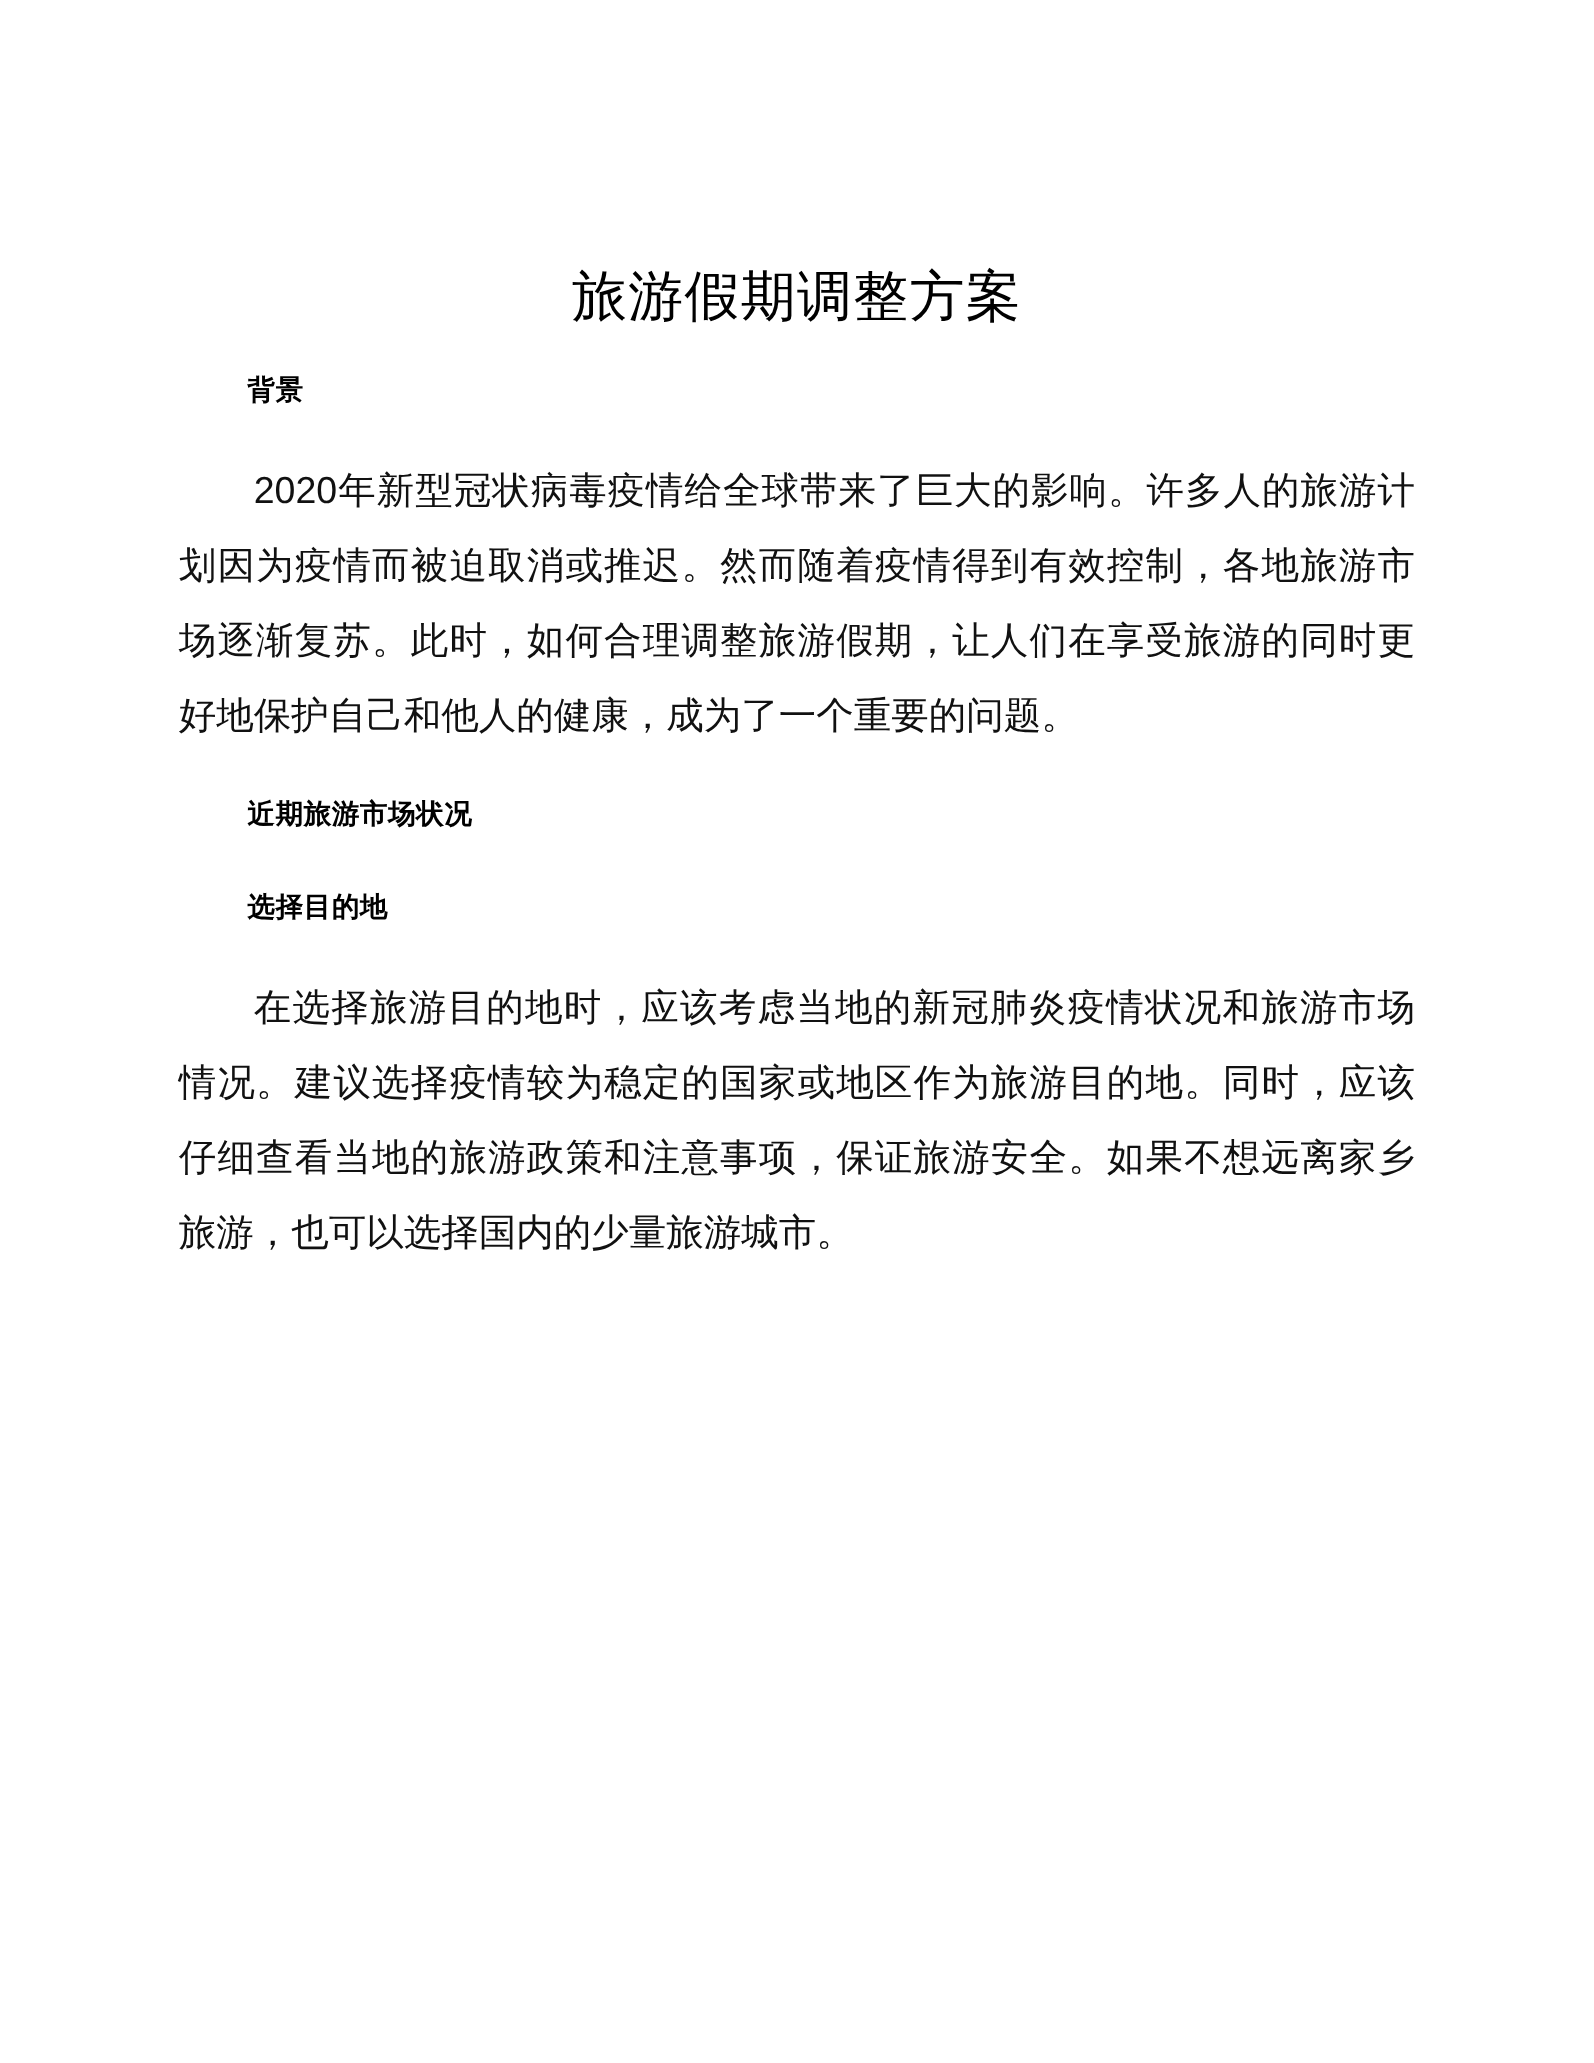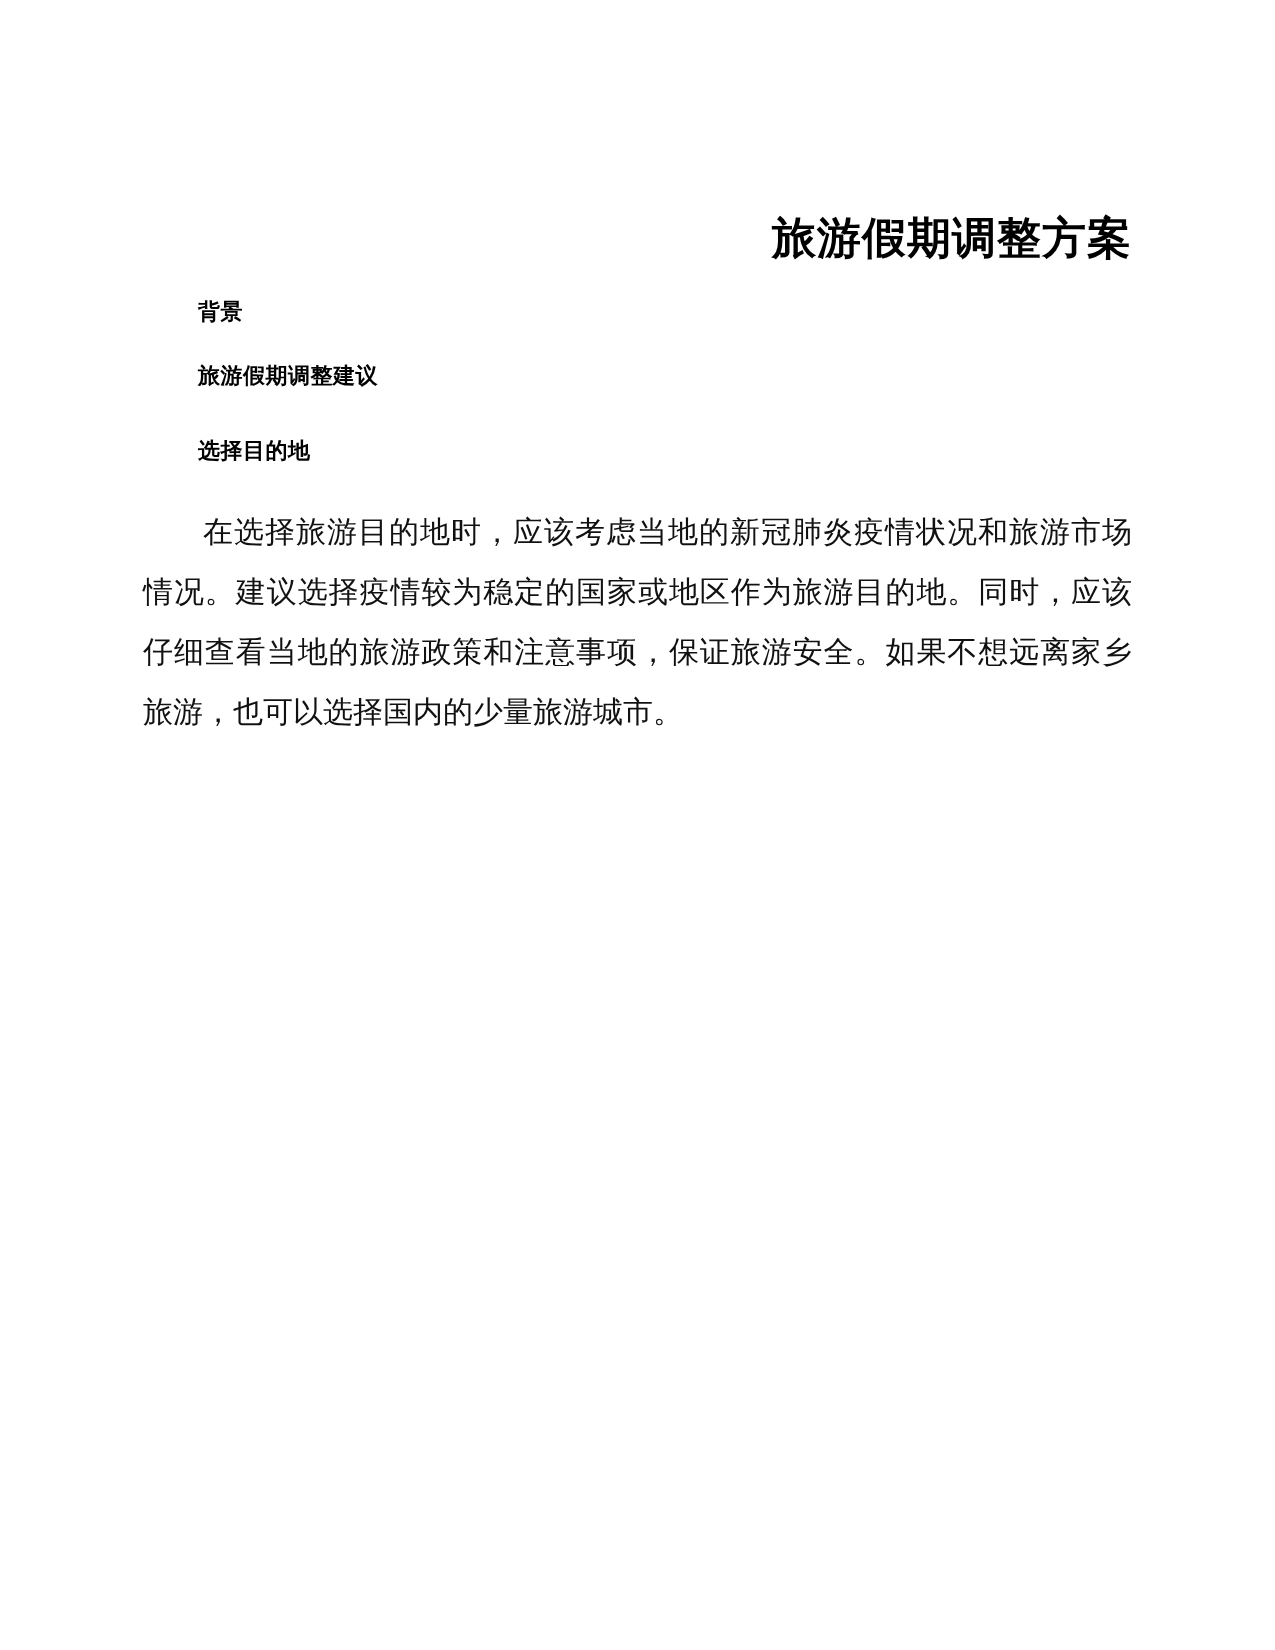--- a/index.html
+++ b/index.html
@@ -16,22 +16,22 @@
     box-sizing: border-box;
     padding: 212px 143px 0 143px;
     font-family: "Liberation Sans", "DejaVu Sans", sans-serif;
     color: #000000;
     overflow: hidden;
   }
   .doc-title {
     margin: 0;
     font-size: 44px;
     line-height: 52px;
-    font-weight: 700;
-    text-align: right;
+    font-weight: 400;
+    text-align: center;
     letter-spacing: 1px;
   }
   .sec-heading {
     margin: 31px 0 0 0;
     font-size: 22px;
     line-height: 33px;
     font-weight: 700;
     text-indent: 55px;
     letter-spacing: 0.5px;
   }
@@ -51,22 +51,23 @@
 </style>
 </head>
 <body>
 
 <div class="page">
 
   <h1 class="doc-title">旅游假期调整方案</h1>
 
   <h2 class="sec-heading">背景</h2>
 
+  <p class="body-para">2020年新型冠状病毒疫情给全球带来了巨大的影响。许多人的旅游计划因为疫情而被迫取消或推迟。然而随着疫情得到有效控制，各地旅游市场逐渐复苏。此时，如何合理调整旅游假期，让人们在享受旅游的同时更好地保护自己和他人的健康，成为了一个重要的问题。</p>
 
-  <h2 class="sec-heading">旅游假期调整建议</h2>
+  <h2 class="sec-heading">近期旅游市场状况</h2>
 
 
 
   <h2 class="sec-heading extra-gap">选择目的地</h2>
 
   <p class="body-para">在选择旅游目的地时，应该考虑当地的新冠肺炎疫情状况和旅游市场情况。建议选择疫情较为稳定的国家或地区作为旅游目的地。同时，应该仔细查看当地的旅游政策和注意事项，保证旅游安全。如果不想远离家乡旅游，也可以选择国内的少量旅游城市。</p>
 
 </div>
 
 </body></html>

